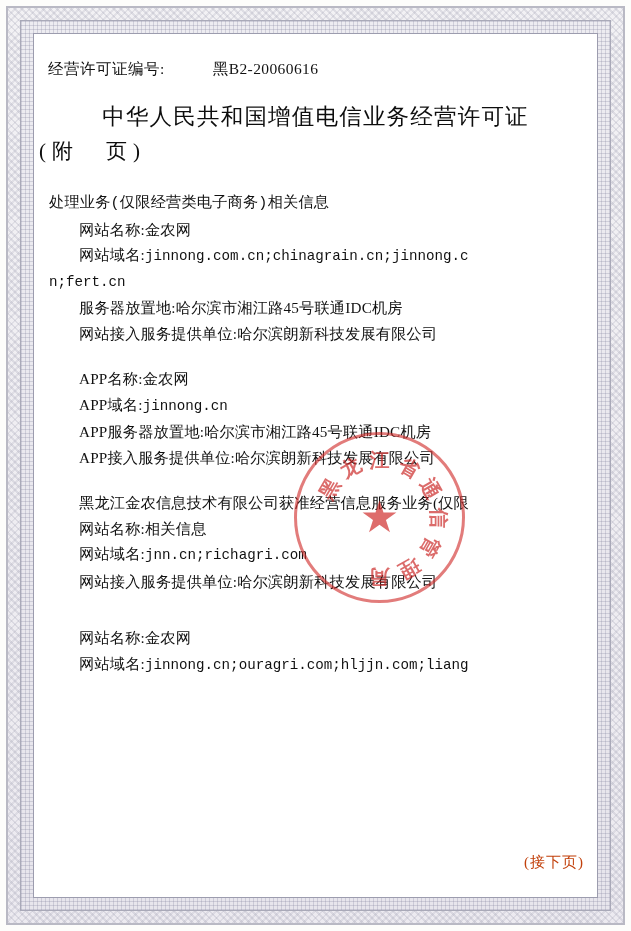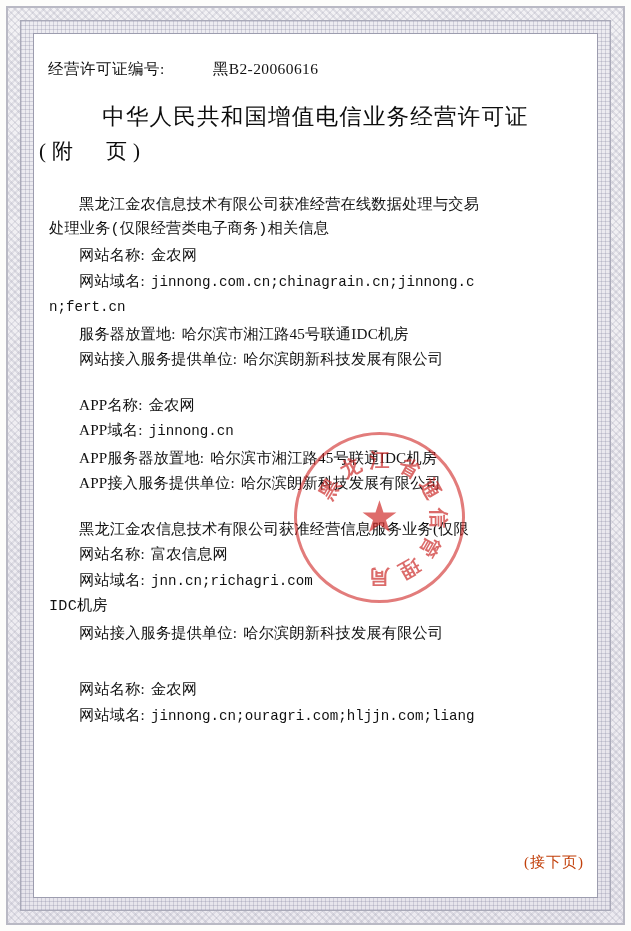--- a/index.html
+++ b/index.html
@@ -158,21 +158,21 @@
     white-space: nowrap;
     letter-spacing: 0.2px;
   }
   .line-cont {
     text-indent: 0;
     letter-spacing: 0.2px;
     font-family: Liberation Mono, monospace;
   }
   .gap-lg { height: 20px; }
   .gap-md { height: 11px; }
-  .val { margin-left: 6px; }
+  .val { }
   .mono-ish {
     font-family: "Liberation Mono", monospace;
     font-size: 14.2px;
     letter-spacing: 0;
   }
 
   
   .seal {
     position: absolute;
     left: 255px;
@@ -245,21 +245,20 @@
       <span class="lic-label">经营许可证编号:</span>
       <span class="lic-value">黑B2-20060616</span>
     </div>
 
     <div class="title-main">中华人民共和国增值电信业务经营许可证</div>
     <div class="title-sub">(附　页)</div>
 
     <div class="body-wrap">
 
       <div class="block">
-        <div class="para">黑龙江金农信息技术有限公司获准经营在线数据处理与交易</div>
         <div class="line-cont">处理业务(仅限经营类电子商务)相关信息</div>
         <div class="line">
           <span>网站名称:</span><span class="val">金农网</span>
         </div>
         <div class="line">
           <span>网站域名:</span><span class="val mono-ish">jinnong.com.cn;chinagrain.cn;jinnong.c</span>
         </div>
         <div class="line-cont mono-ish">n;fert.cn</div>
         <div class="line">
           <span>服务器放置地:</span><span class="val">哈尔滨市湘江路45号联通IDC机房</span>
@@ -284,26 +283,25 @@
         <div class="line">
           <span>APP接入服务提供单位:</span><span class="val">哈尔滨朗新科技发展有限公司</span>
         </div>
       </div>
 
       <div class="gap-lg"></div>
 
       <div class="block">
         <div class="para">黑龙江金农信息技术有限公司获准经营信息服务业务(仅限</div>
         <div class="line">
-          <span>网站名称:</span><span class="val">富农信息网</span>
+          <span>网站名称:</span><span class="val">相关信息</span>
         </div>
         <div class="line">
           <span>网站域名:</span><span class="val mono-ish">jnn.cn;richagri.com</span>
         </div>
-        <div class="line-cont">IDC机房</div>
         <div class="line">
           <span>网站接入服务提供单位:</span><span class="val">哈尔滨朗新科技发展有限公司</span>
         </div>
       </div>
 
       <div class="gap-lg"></div>
       <div class="gap-md"></div>
 
       <div class="block">
         <div class="line">

